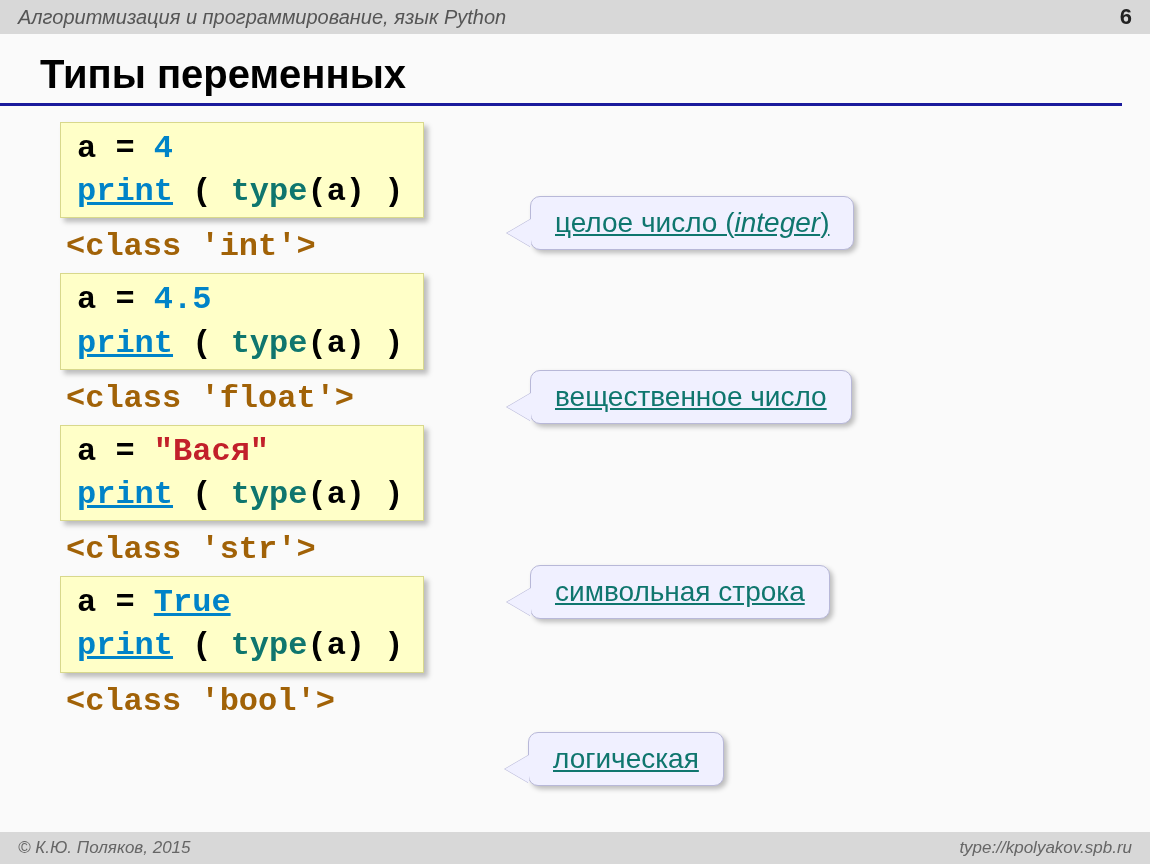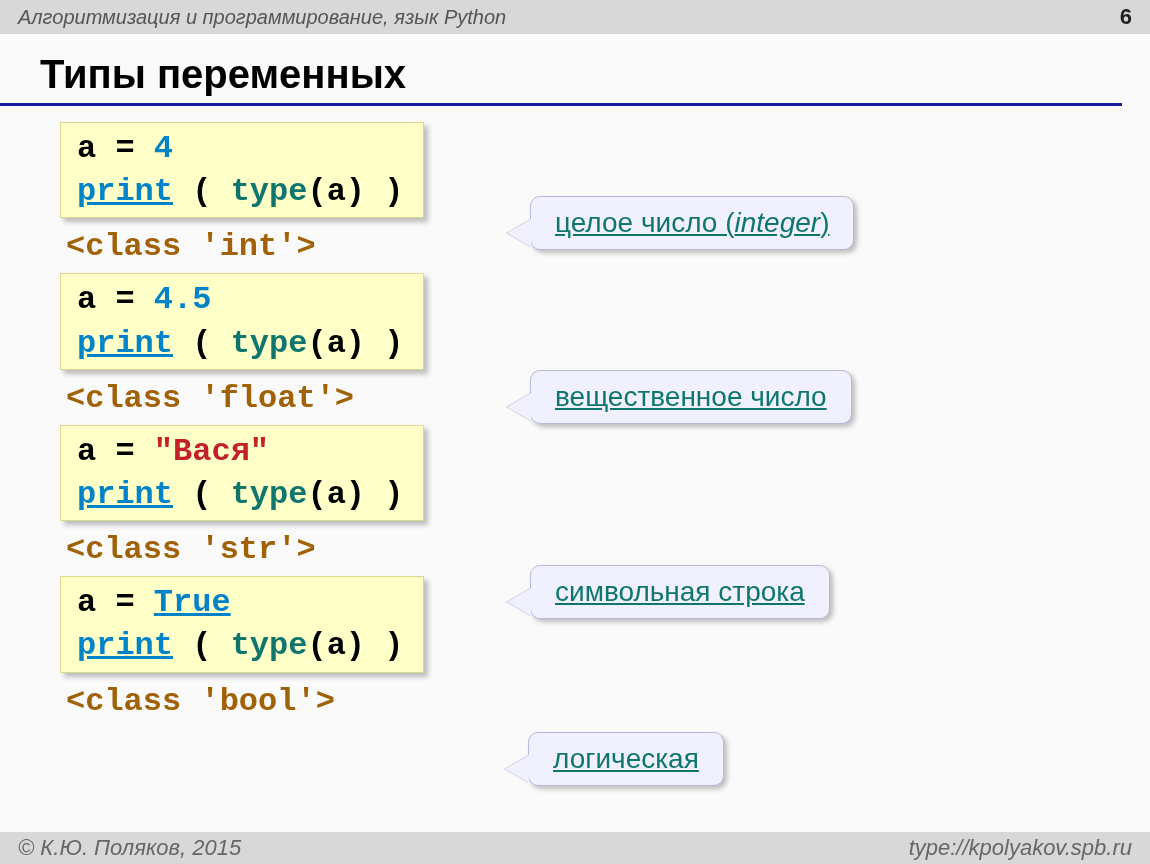--- a/index.html
+++ b/index.html
@@ -85,21 +85,21 @@
     position: absolute;
     bottom: 0; left: 0; right: 0;
     height: 32px;
     background: #d8d8d8;
     display: flex;
     justify-content: space-between;
     align-items: center;
     padding: 0 18px;
     font-style: italic;
     color: #666;
-    font-size: 22px;
+    font-size: 17px;
   }
 </style>
 </head>
 <body>
 
 <div class="header-bar">
   <span>Алгоритмизация и программирование,  язык Python</span>
   <span class="page-number">6</span>
 </div>
 

